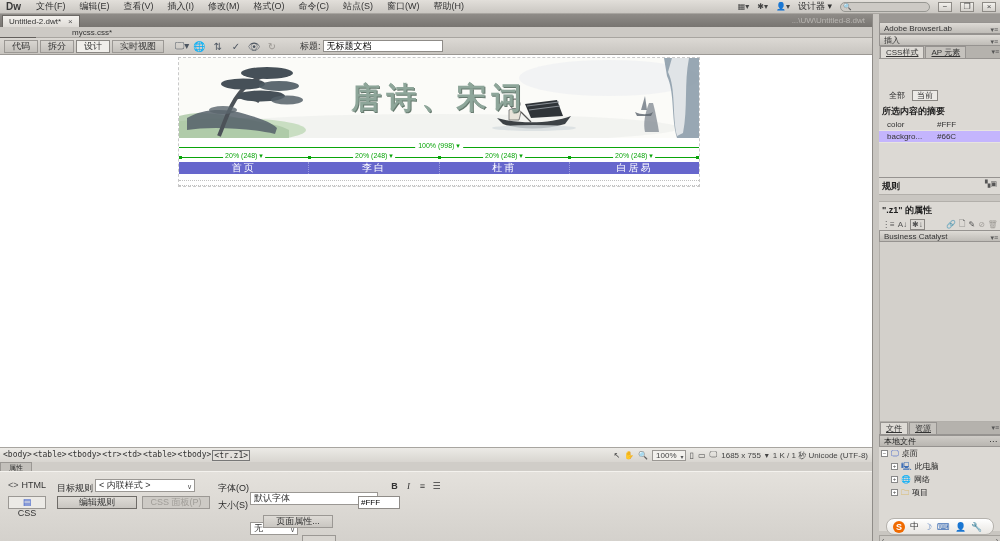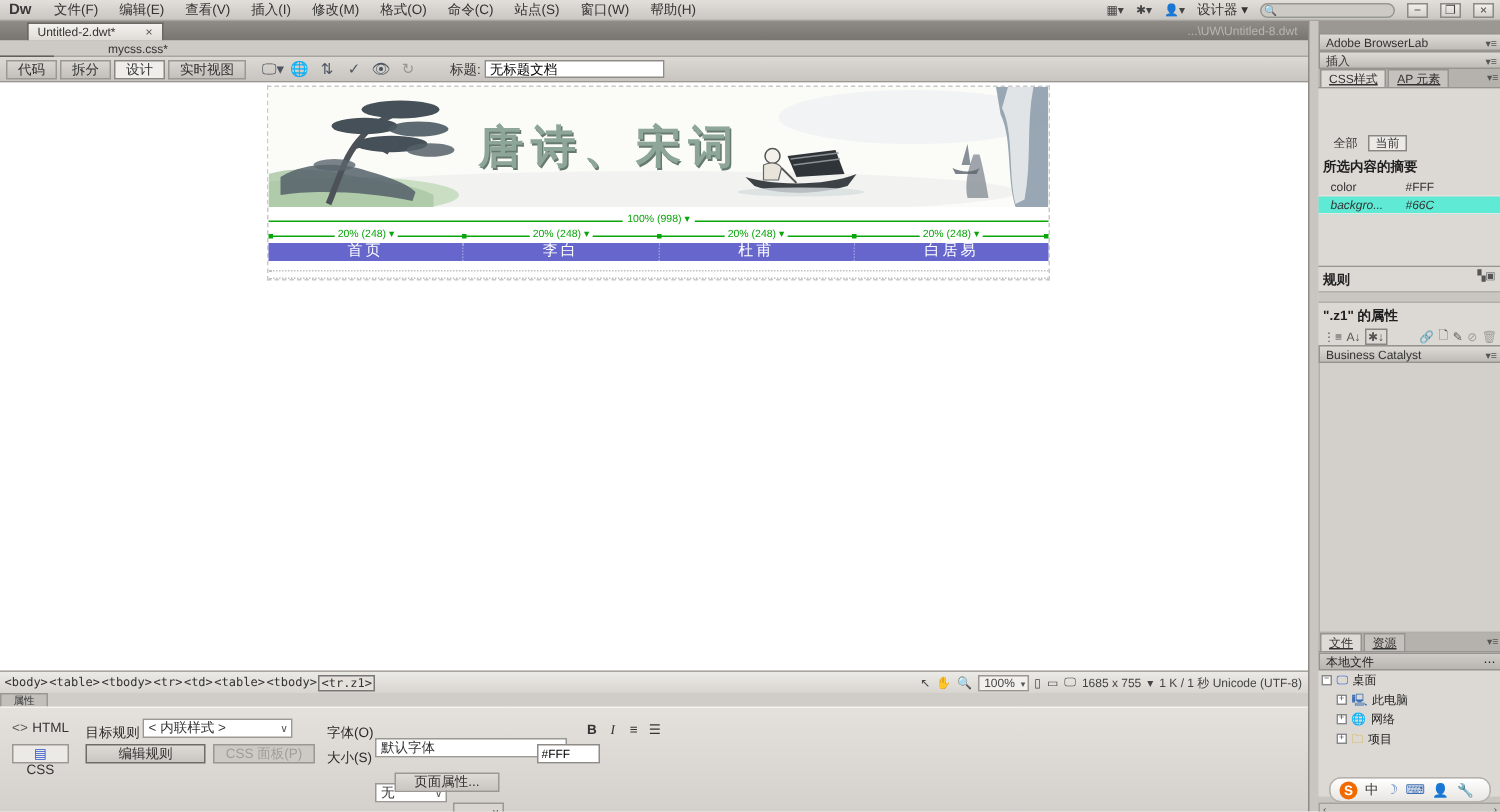--- a/index.html
+++ b/index.html
@@ -13,21 +13,21 @@
   .menu-item { padding:0 7px; color:#333; cursor:default; }
   .appbar-right { margin-left:auto; display:flex; align-items:center; gap:8px; padding-right:4px; }
   .mini-ico { color:#444; font-size:8px; }
   .workspace { color:#333; }
   .searchbox { width:90px; height:10px; background:#cdcac5; border:1px solid #979792; border-radius:6px; color:#6d6a66; font-size:7px; padding-left:9px; position:relative; }
   .searchbox .mag { position:absolute; left:2px; top:0px; font-size:7px; color:#6d6a66; }
   .winbtn { width:14px; height:10px; border:1px solid #8e8b86; background:linear-gradient(#f2f0ec,#d4d1cc); text-align:center; line-height:8px; font-size:8px; color:#444; }
 
   
   .tabstrip { left:0; top:14px; width:1000px; height:13px; background:linear-gradient(#8f8c88,#787571); display:flex; align-items:flex-end; }
-  .doctab { height:12px; background:linear-gradient(#f4f2ee,#dedbd6); border:1px solid #6b6864; border-bottom:none; display:flex; align-items:center; padding:0 6px; margin-left:18px; font-size:8px; color:#333; gap:20px; }
+  .doctab { height:12px; background:linear-gradient(#f4f2ee,#dedbd6); border:1px solid #6b6864; border-bottom:none; display:flex; align-items:center; padding:0 6px; margin-left:2px; font-size:8px; color:#333; gap:7px; }
   .doctab .close { color:#555; font-size:8px; }
   .pathtext { position:absolute; right:135px; top:2px; color:#b9b6b2; font-size:8px; }
 
   
   .relfiles { left:0; top:27px; width:872px; height:11px; background:#cdcac5; border-bottom:1px solid #a8a5a0; display:flex; align-items:center; }
   .srccode { background:#63605c; color:#e8e6e2; height:11px; line-height:11px; padding:0 6px; font-size:8px;margin-top:20px; }
   .cssfile { padding:0 8px; font-size:8px; color:#333;margin-left:28px; }
 
   
   .doctoolbar { left:0; top:38px; width:872px; height:17px; background:linear-gradient(#dcd9d4,#c8c5c0); border-bottom:1px solid #9b9894; display:flex; align-items:center; gap:2px; padding-left:4px; }
@@ -35,21 +35,21 @@
   .viewbtn.active { background:#f0eeea; border-color:#8a8783; }
   .tb-ico { width:16px; text-align:center; color:#4c5560; font-size:10px; }
   .tb-ico.dim { color:#9a9792; }
   .title-label { margin-left:18px; color:#333; }
   .title-input { width:120px; height:12px; border:1px solid #8f8c88; background:#fff; font-size:9px; padding-left:3px; font-family:"Liberation Sans",sans-serif; }
 
   
   .canvas { left:0; top:55px; width:872px; height:392px; background:#ffffff; overflow:hidden; }
   .content-block { position:absolute; left:178px; top:2px; width:522px; height:130px; border:1px dashed #c9c9c9; }
   .banner { position:absolute; left:0; top:0; width:520px; height:80px; background:#fbfbf8; overflow:hidden; }
-  .banner-title { position:absolute; left:140px; top:20px; width:240px; text-align:left; font-family:"DejaVu Serif","Liberation Serif",serif; font-weight:bold; font-size:30px; letter-spacing:5px; color:#8ea69a; text-shadow:1px 1px 0 #66796e; }
+  .banner-title { position:absolute; left:140px; top:20px; width:240px; text-align:center; font-family:"DejaVu Serif","Liberation Serif",serif; font-weight:bold; font-size:30px; letter-spacing:5px; color:#8ea69a; text-shadow:1px 1px 0 #66796e; }
   .topline-wrap { position:absolute; left:0; top:84px; width:520px; height:10px; }
   .topline { position:absolute; left:0; top:5px; width:520px; border-top:1px solid #0aa50a; }
   .topline-label { position:absolute; left:50%; transform:translateX(-50%); top:0px; background:#fff; padding:0 3px; color:#0aa50a; font-size:7px; white-space:nowrap; }
   .colmarks { position:absolute; left:0; top:94px; width:520px; height:10px; display:flex; }
   .colcell { flex:1; position:relative; }
   .colcell .cline { position:absolute; left:1px; right:1px; top:5px; border-top:1px solid #0aa50a; }
   .colcell .dot { position:absolute; top:4px; width:3px; height:3px; background:#0aa50a; }
   .colcell .clabel { position:absolute; left:50%; transform:translateX(-50%); top:0; background:#fff; padding:0 2px; color:#0aa50a; font-size:7px; white-space:nowrap; }
   .navbar { position:absolute; left:0; top:104px; width:520px; height:12px; display:flex; }
   .navcell { flex:1; color:#fff; text-align:center; line-height:12px; font-size:10px; letter-spacing:2px; border-right:1px dotted #9b9bdd; }
@@ -84,21 +84,21 @@
   .phead { background:linear-gradient(#dedbd6,#bfbcb7); border:1px solid #969390; height:12px; line-height:11px; font-size:8px; color:#333; padding-left:4px; position:relative; }
   .phead .pmenu { position:absolute; right:2px; top:1px; font-size:7px; color:#555; }
   .ptabs { display:flex; background:#b5b2ad; border-bottom:1px solid #969390; height:13px; align-items:flex-end; position:relative; }
   .ptab { height:12px; line-height:11px; padding:0 5px; font-size:8px; color:#333; background:#c5c2bd; border:1px solid #969390; border-bottom:none; margin-left:1px;text-decoration:underline; }
   .ptab.active { background:#dedbd6; }
   .panelbody { background:#dcd9d4; }
   .chipbtn { border:1px solid transparent; padding:0 4px; height:11px; line-height:10px; font-size:8px; color:#333;margin-top:28px; }
   .chipbtn.sel { border-color:#8a8783; background:#eceae6; }
   .sumrow { display:flex; height:12px; line-height:12px; font-size:8px; color:#333; border-bottom:1px solid #e7e4df; }
   .sumrow .c1 { width:58px; padding-left:8px; }
-  .sumrow.selrow { background:#5eead4;font-style:italic; }
+  .sumrow.selrow { background:#c4b5fd; }
   .secthead { font-weight:bold; font-size:9px; color:#1f1f1f; padding:2px 0 1px 3px; }
   .icostrip { display:flex; align-items:center; height:12px; padding:0 3px; color:#555; font-size:8px; gap:3px; }
   .bluelink { color:#2b51c8; font-weight:bold; text-decoration:underline; font-size:8px; }
   .filehead { background:linear-gradient(#cfccc7,#b9b6b1); border:1px solid #969390; height:12px; line-height:11px; font-size:8px; padding-left:4px; color:#222; position:relative; }
   .treerow { display:flex; align-items:center; height:13px; font-size:8px; color:#222; gap:3px; }
   .expbox { width:7px; height:7px; border:1px solid #888; background:#fff; font-size:6px; line-height:5px; text-align:center; color:#444; margin-left:2px; }
   .tree-ico { font-size:8px; }
   .hscroll { position:absolute; left:0; width:122px; height:10px; background:#cdcac5; border:1px solid #a5a29d; display:flex; justify-content:space-between; align-items:center; font-size:7px; color:#555; padding:0 2px; }
 
   

